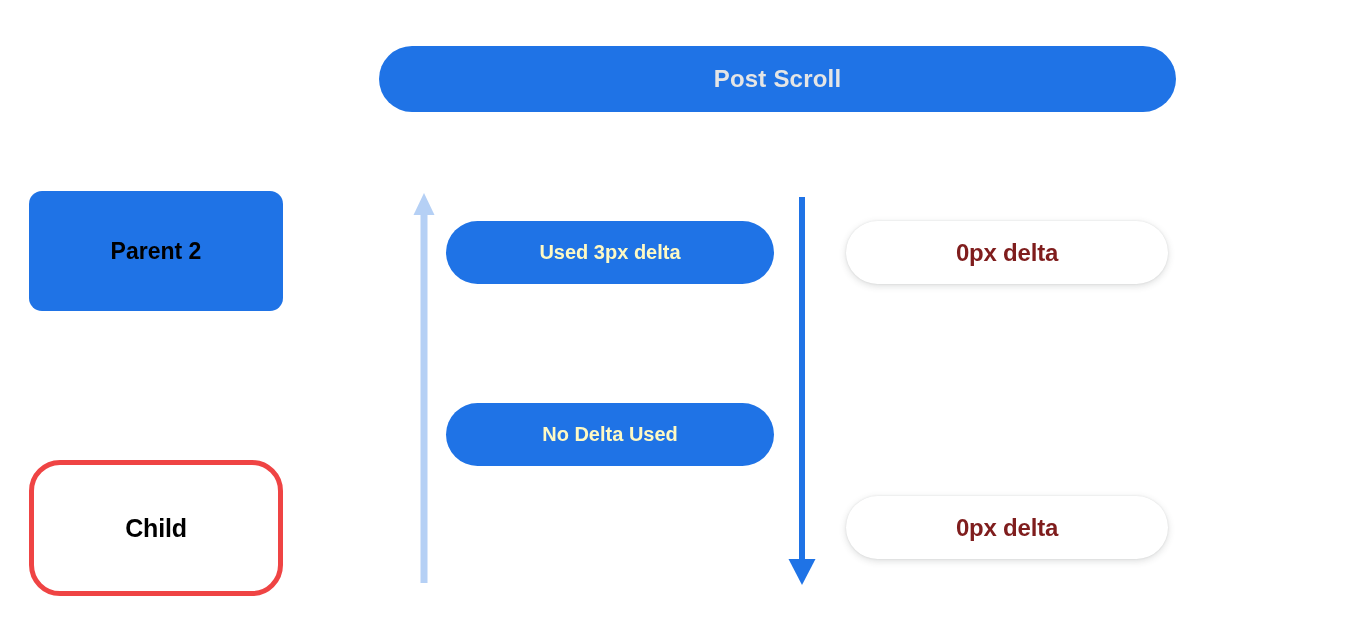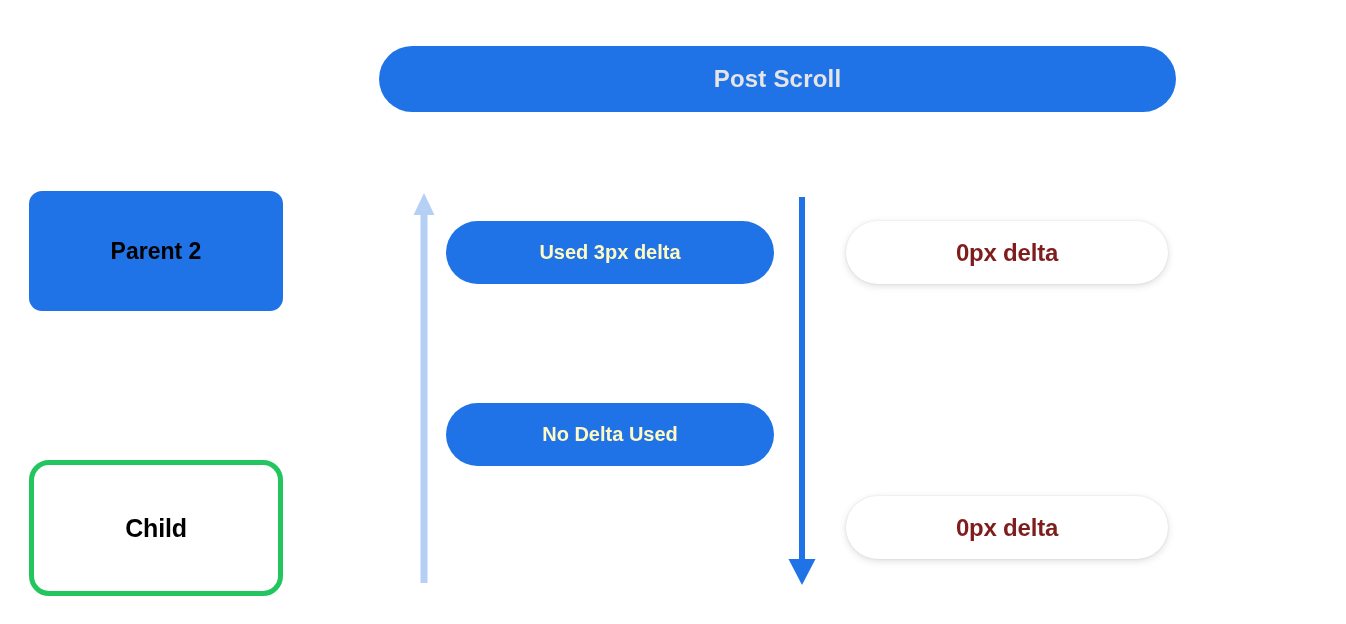--- a/index.html
+++ b/index.html
@@ -56,22 +56,22 @@
     border-radius: 13px;
     height: 120px;
   }
   .node-filled .node-label {
     color: #000000;
     font-size: 23px;
     font-weight: bold;
   }
   .node-outlined {
     background: #ffffff;
-    border: 5px solid #22c55e;
-    border-radius: 20px;
+    border: 5px solid #ef4444;
+    border-radius: 31px;
     height: 136px;
   }
   .node-outlined .node-label {
     color: #000000;
     font-size: 25px;
     font-weight: bold;
     letter-spacing: -0.2px;
   }
   #node-parent2 { top: 191px; }
   #node-parent1 { top: 329px; }

